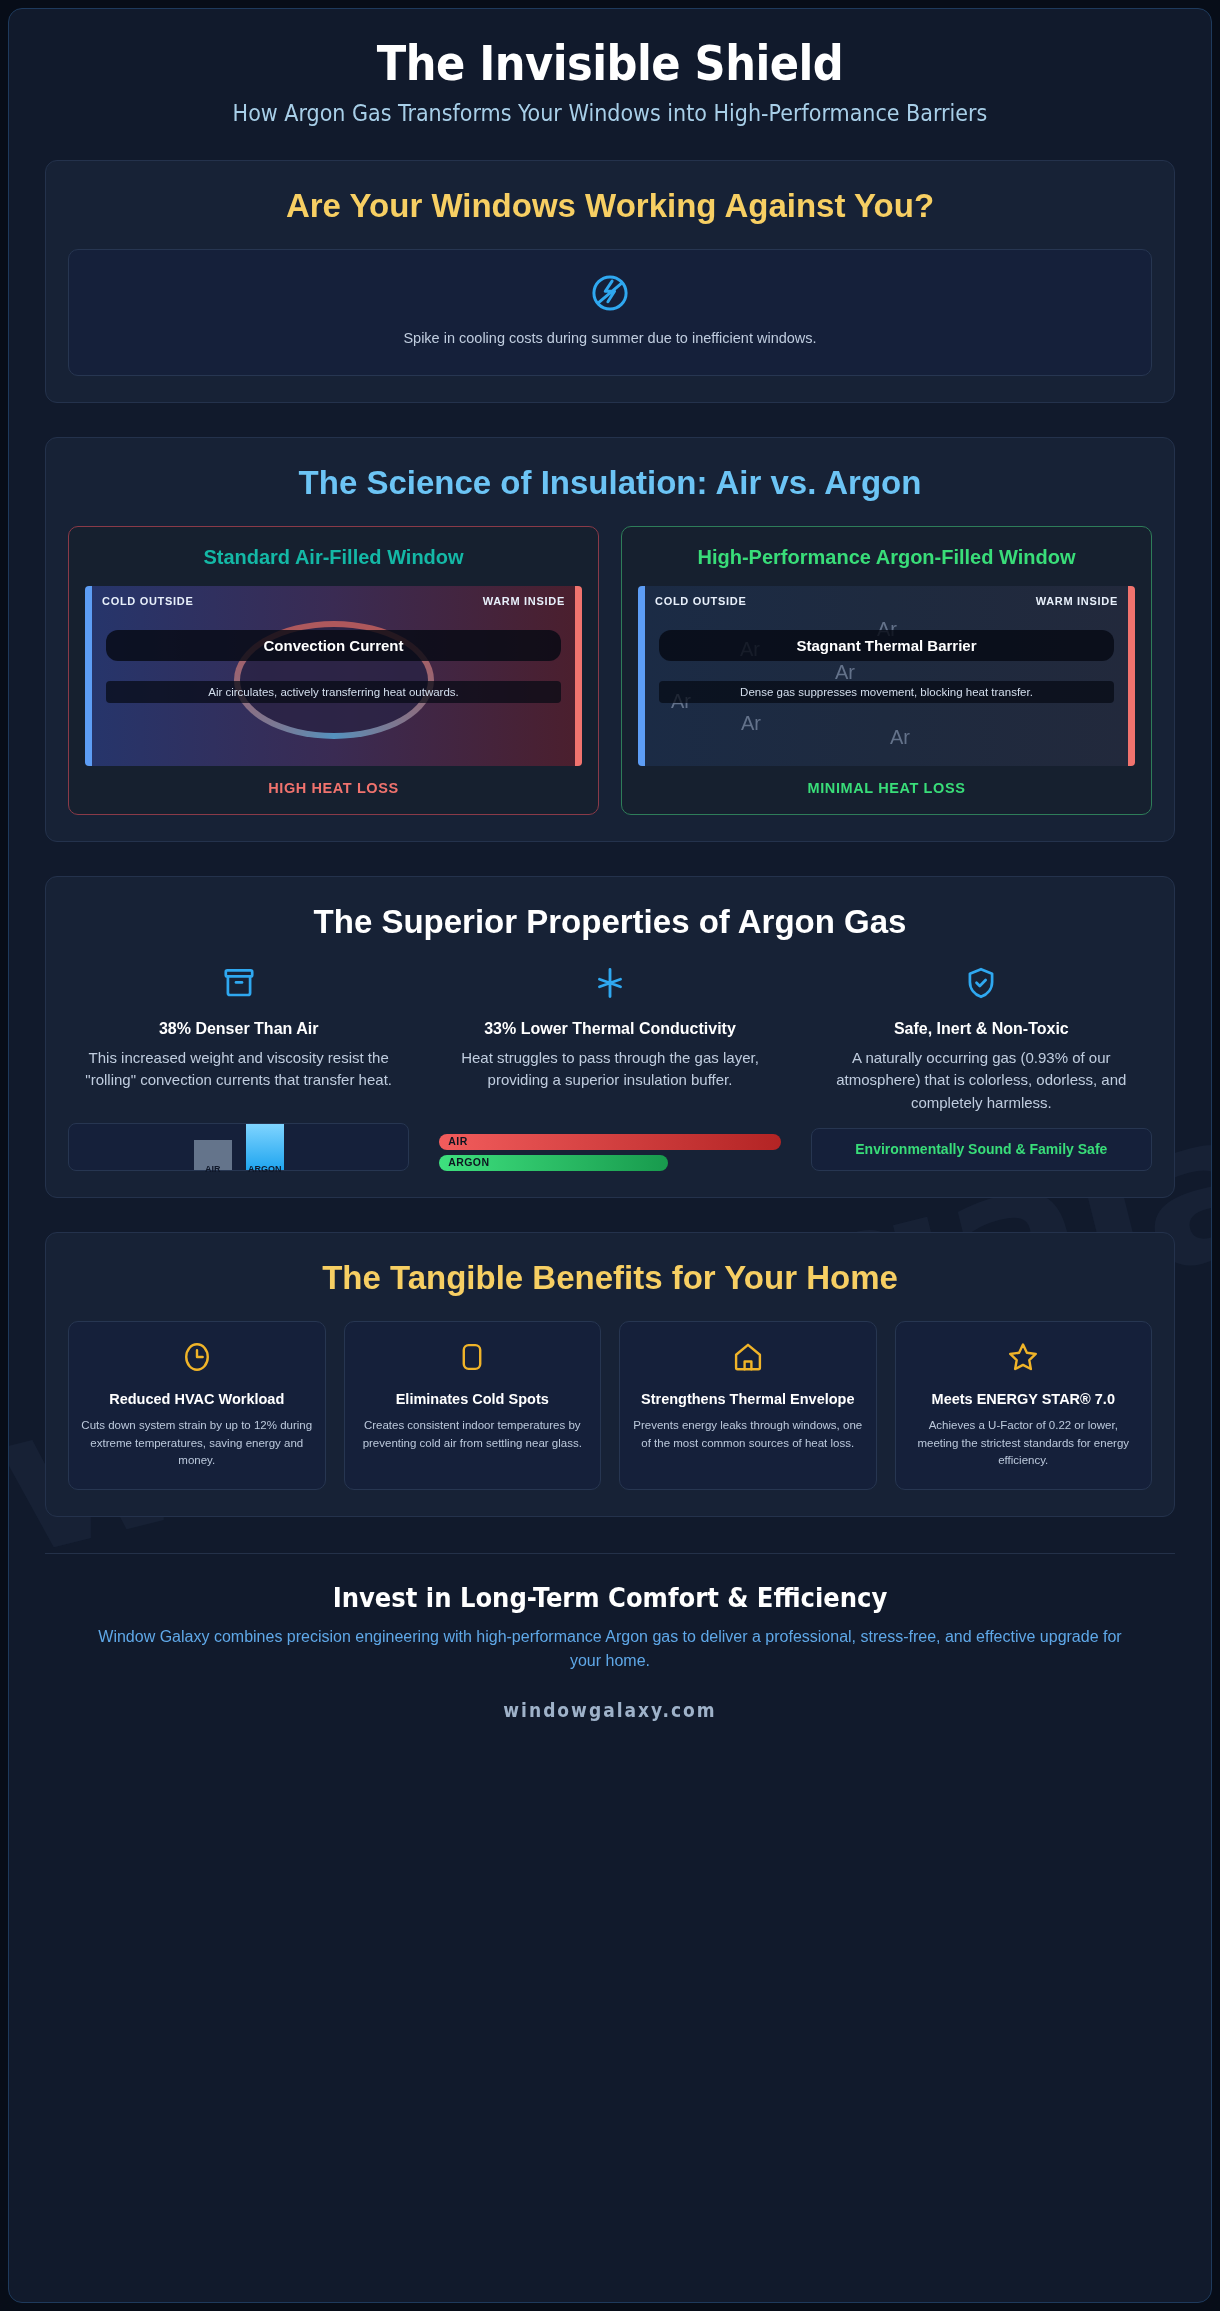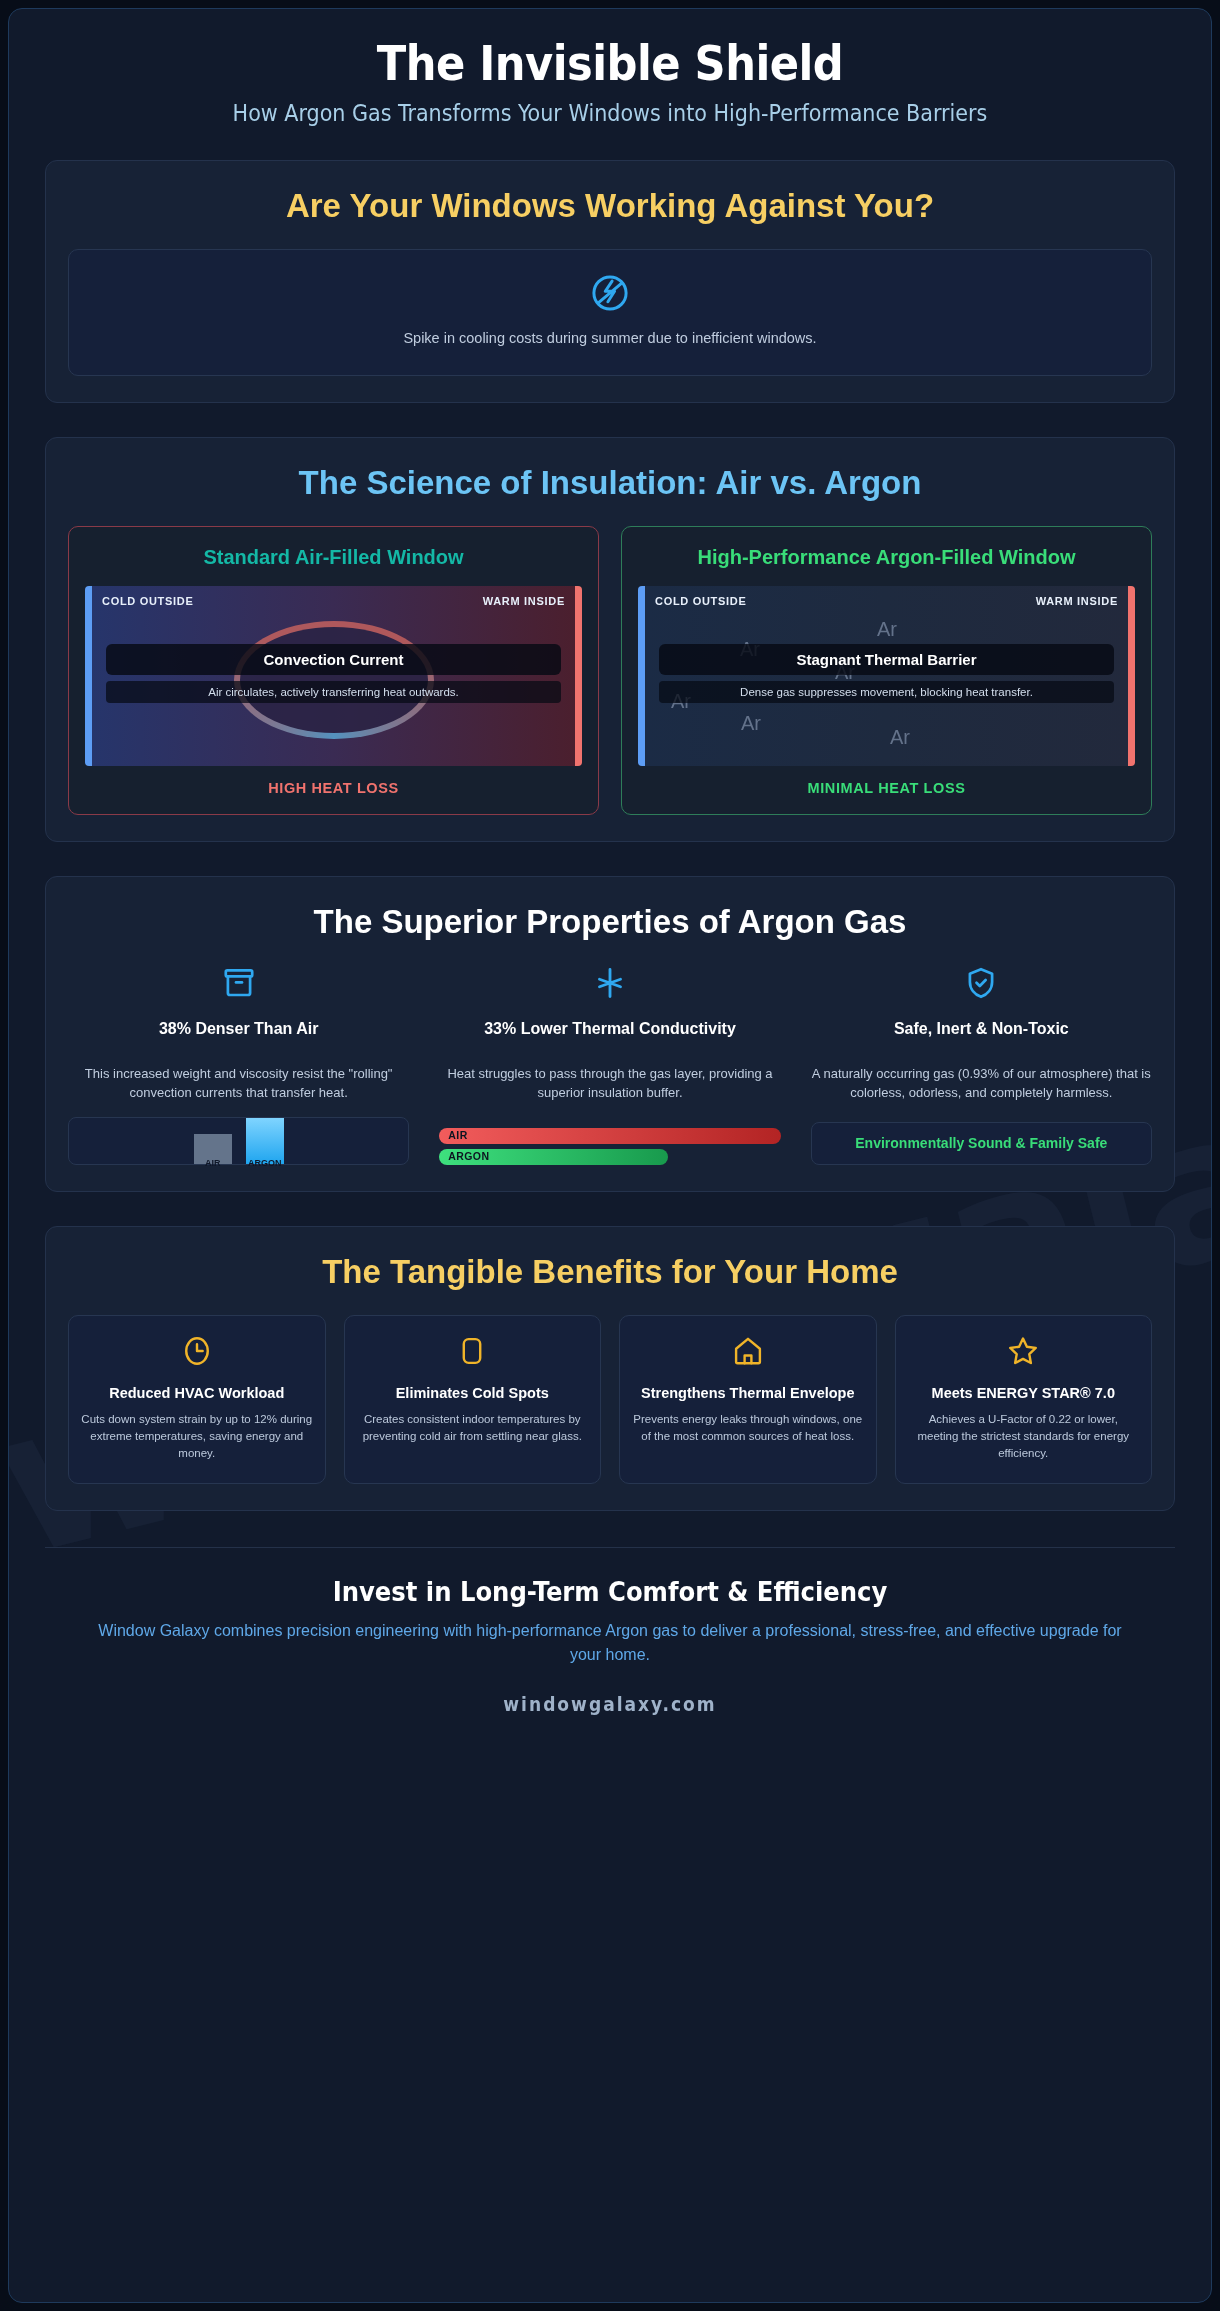--- a/index.html
+++ b/index.html
@@ -92,40 +92,40 @@
   .ellipse {
     position:absolute; left:50%; top:52%; transform:translate(-50%,-50%);
     width:200px; height:118px; border-radius:50%;
     border:6px solid transparent;
     background:
       linear-gradient(#2a2344,#2a2344) padding-box,
       conic-gradient(from 180deg, #5aa9d6, #c9635f, #c9635f, #5aa9d6) border-box;
     opacity:0.82;
   }
   .cap-box {
-    position:absolute; left:14px; right:14px; top:58px;
-    background:rgba(6,10,20,0.82); border-radius:6px; padding:7px 2px;
+    position:absolute; left:14px; right:14px; top:44px;
+    background:rgba(6,10,20,0.82); border-radius:12px; padding:7px 2px;
     font-size:15px; font-weight:bold; color:#fff;
   }
   .cap-sub {
     position:absolute; left:14px; right:14px; top:95px;
     background:rgba(6,10,20,0.72); border-radius:4px; padding:5px 6px;
     font-size:11.5px; color:#d4dfee;
   }
   .ar { position:absolute; font-size:20px; color:#7b8aa3; opacity:0.75; }
   .verdict { margin-top:14px; font-size:14.5px; font-weight:bold; letter-spacing:0.6px; }
   .verdict.bad  { color:#f1736e; }
   .verdict.good { color:#39dd79; }
 
   
   .props { display:flex; gap:30px; }
   .prop { flex:1; text-align:center; display:flex; flex-direction:column; }
   .prop .ic { height:42px; margin-bottom:12px; }
   .prop h4 { font-size:16px; font-weight:bold; color:#fff; line-height:1.3; }
-  .prop p { font-size:13px; color:#c0cddf; line-height:1.5; margin-top:24px; }
+  .prop p { font-size:15px; color:#c0cddf; line-height:1.5; margin-top:7px; }
   .prop .viz { margin-top:auto; padding-top:14px; }
   .dens {
     background:#15203a; border:1px solid #273651; border-radius:8px;
     height:48px; display:flex; align-items:flex-end; justify-content:center; gap:14px;
     padding-bottom:0; position:relative;
   }
   .dbar { width:38px; position:relative; }
   .dbar span {
     position:absolute; left:50%; transform:translateX(-50%); bottom:-4px;
     font-size:9px; font-weight:bold; color:#0f1728;

